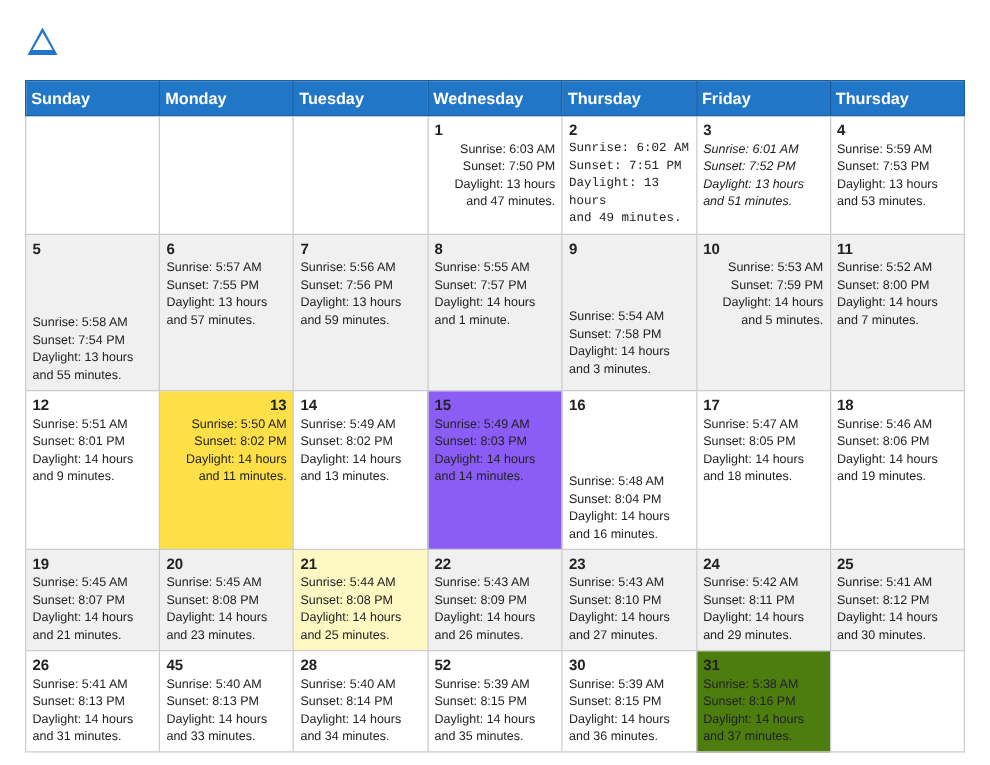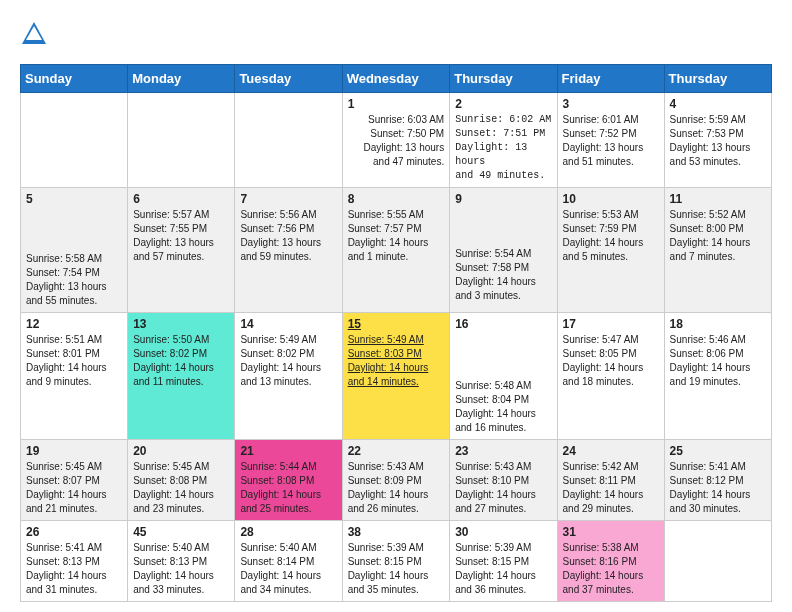--- a/index.html
+++ b/index.html
@@ -140,21 +140,21 @@
         </td>
         <td style="background: rgb(255, 255, 255);">
           <span class="day-num">2</span>
           <div class="day-info" style="white-space: pre-line; font-family: Liberation Mono, monospace;">Sunrise: 6:02 AM
 Sunset: 7:51 PM
 Daylight: 13 hours
 and 49 minutes.</div>
         </td>
         <td style="background: rgb(255, 255, 255);">
           <span class="day-num">3</span>
-          <div class="day-info" style="white-space: pre-line;">Sunrise: 6:01 AM
+          <div class="day-info" style="white-space: pre-line; font-style: italic;">Sunrise: 6:01 AM
 Sunset: 7:52 PM
 Daylight: 13 hours
 and 51 minutes.</div>
         </td>
         <td style="background: rgb(255, 255, 255);">
           <span class="day-num">4</span>
           <div class="day-info" style="white-space: pre-line;">Sunrise: 5:59 AM
 Sunset: 7:53 PM
 Daylight: 13 hours
 and 53 minutes.</div>
@@ -191,56 +191,56 @@
         </td>
         <td style="background: rgb(240, 240, 240);">
           <span class="day-num">9</span>
           <div class="day-info" style="white-space: pre-line; margin-top: 41px;">Sunrise: 5:54 AM
 Sunset: 7:58 PM
 Daylight: 14 hours
 and 3 minutes.</div>
         </td>
         <td style="background: rgb(240, 240, 240);">
           <span class="day-num">10</span>
-          <div class="day-info" style="white-space: pre-line;">Sunrise: 5:53 AM
+          <div class="day-info" style="white-space: pre-line; text-align: right;">Sunrise: 5:53 AM
 Sunset: 7:59 PM
 Daylight: 14 hours
 and 5 minutes.</div>
         </td>
         <td style="background: rgb(240, 240, 240); margin-left: 10px;">
           <span class="day-num">11</span>
           <div class="day-info" style="white-space: pre-line;">Sunrise: 5:52 AM
 Sunset: 8:00 PM
 Daylight: 14 hours
 and 7 minutes.</div>
         </td>
       </tr>
       <tr>
         <td style="background: rgb(255, 255, 255);">
           <span class="day-num">12</span>
           <div class="day-info" style="white-space: pre-line;">Sunrise: 5:51 AM
 Sunset: 8:01 PM
 Daylight: 14 hours
 and 9 minutes.</div>
         </td>
-        <td style="background: #5eead4;">
+        <td style="background: #fde047; text-align: right;">
           <span class="day-num">13</span>
           <div class="day-info" style="white-space: pre-line;">Sunrise: 5:50 AM
 Sunset: 8:02 PM
 Daylight: 14 hours
 and 11 minutes.</div>
         </td>
         <td style="background: rgb(255, 255, 255);">
           <span class="day-num">14</span>
           <div class="day-info" style="white-space: pre-line;">Sunrise: 5:49 AM
 Sunset: 8:02 PM
 Daylight: 14 hours
 and 13 minutes.</div>
         </td>
-        <td style="background: #fde047; text-decoration: underline;">
+        <td style="background: #8b5cf6;">
           <span class="day-num">15</span>
           <div class="day-info" style="white-space: pre-line;">Sunrise: 5:49 AM
 Sunset: 8:03 PM
 Daylight: 14 hours
 and 14 minutes.</div>
         </td>
         <td style="background: rgb(255, 255, 255);">
           <span class="day-num">16</span>
           <div class="day-info" style="white-space: pre-line; margin-top: 48px;">Sunrise: 5:48 AM
 Sunset: 8:04 PM
@@ -270,21 +270,21 @@
 Daylight: 14 hours
 and 21 minutes.</div>
         </td>
         <td style="background: rgb(240, 240, 240);">
           <span class="day-num">20</span>
           <div class="day-info" style="white-space: pre-line;">Sunrise: 5:45 AM
 Sunset: 8:08 PM
 Daylight: 14 hours
 and 23 minutes.</div>
         </td>
-        <td style="background: #ec4899;">
+        <td style="background: #fef9c3;">
           <span class="day-num">21</span>
           <div class="day-info" style="white-space: pre-line;">Sunrise: 5:44 AM
 Sunset: 8:08 PM
 Daylight: 14 hours
 and 25 minutes.</div>
         </td>
         <td style="background: rgb(240, 240, 240);">
           <span class="day-num">22</span>
           <div class="day-info" style="white-space: pre-line;">Sunrise: 5:43 AM
 Sunset: 8:09 PM
@@ -329,34 +329,34 @@
 and 33 minutes.</div>
         </td>
         <td style="background: rgb(255, 255, 255);">
           <span class="day-num">28</span>
           <div class="day-info" style="white-space: pre-line;">Sunrise: 5:40 AM
 Sunset: 8:14 PM
 Daylight: 14 hours
 and 34 minutes.</div>
         </td>
         <td style="background: rgb(255, 255, 255);">
-          <span class="day-num">38</span>
+          <span class="day-num">52</span>
           <div class="day-info" style="white-space: pre-line;">Sunrise: 5:39 AM
 Sunset: 8:15 PM
 Daylight: 14 hours
 and 35 minutes.</div>
         </td>
         <td style="background: rgb(255, 255, 255);">
           <span class="day-num">30</span>
           <div class="day-info" style="white-space: pre-line;">Sunrise: 5:39 AM
 Sunset: 8:15 PM
 Daylight: 14 hours
 and 36 minutes.</div>
         </td>
-        <td style="background: #f9a8d4;">
+        <td style="background: #4d7c0f;">
           <span class="day-num">31</span>
           <div class="day-info" style="white-space: pre-line;">Sunrise: 5:38 AM
 Sunset: 8:16 PM
 Daylight: 14 hours
 and 37 minutes.</div>
         </td>
         <td class="empty" style="background: rgb(255, 255, 255);"></td>
       </tr>
     </tbody>
 </table>

